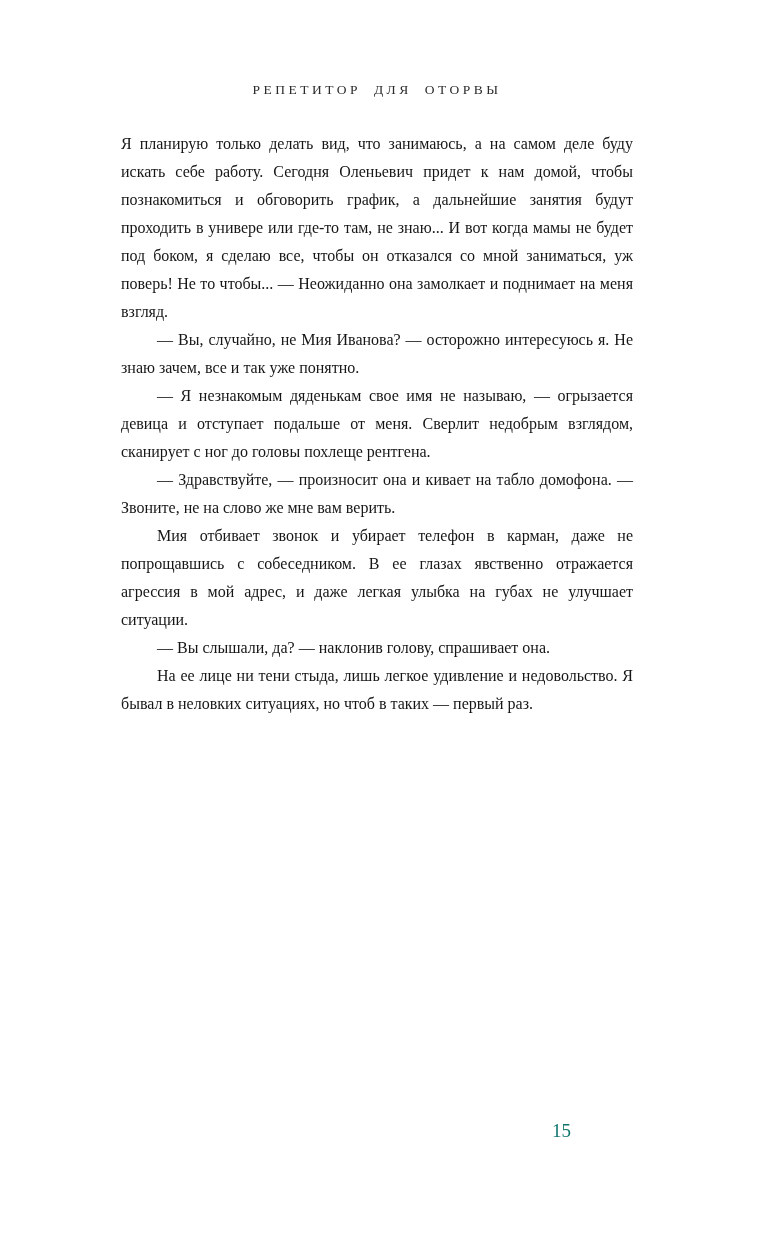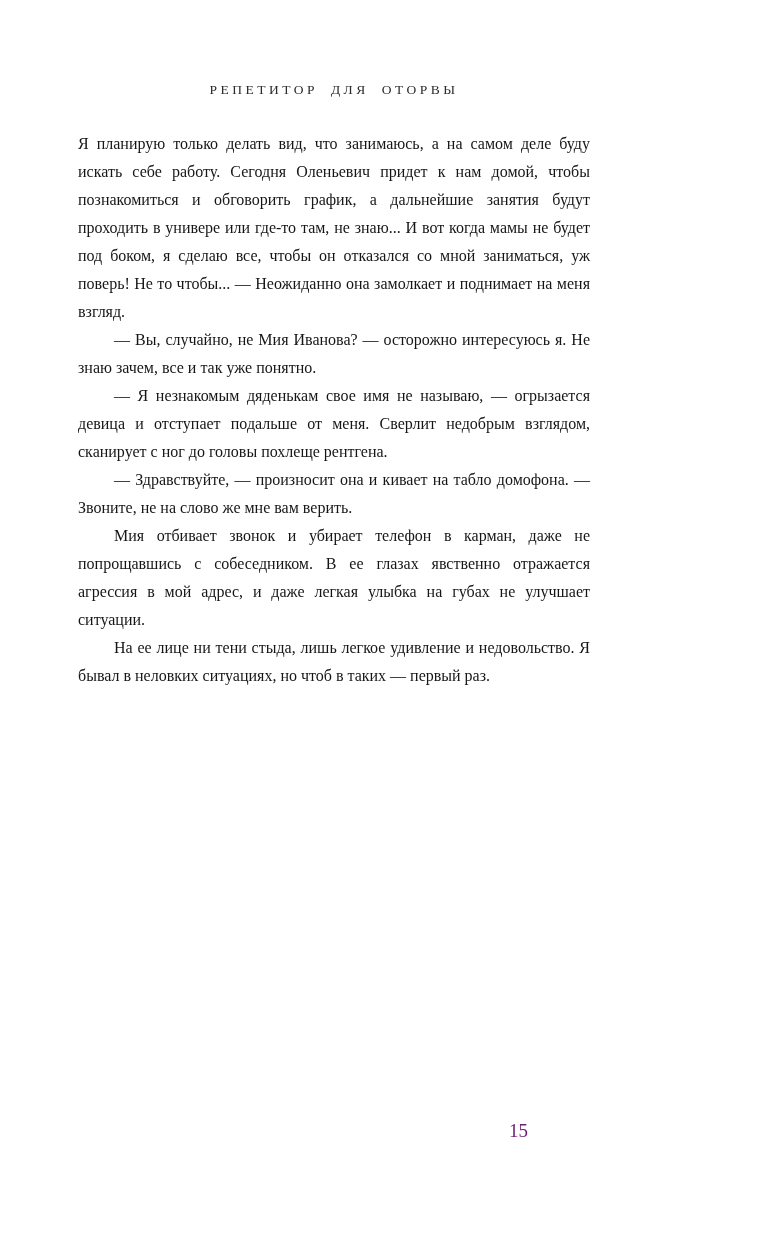--- a/index.html
+++ b/index.html
@@ -10,20 +10,21 @@
     font-family: "Liberation Serif", "DejaVu Serif", serif;
     color: #161616;
     overflow: hidden;
   }
   .page {
     position: relative;
     width: 668px;
     height: 1240px;
     background: #ffffff;
     padding: 82px 78px 0 78px;
+    margin-left: 43px;
   }
   .running-head {
     text-align: center;
     font-size: 13.5px;
     letter-spacing: 3.5px;
     word-spacing: 6px;
     color: #2b2b2b;
     margin-bottom: 32px;
     font-weight: 400;
   }
@@ -35,32 +36,33 @@
     hyphens: auto;
     -webkit-hyphens: auto;
   }
   .para { text-indent: 0; }
   .para.indent { text-indent: 36px; }
   .folio {
     position: absolute;
     right: 140px;
     bottom: 98px;
     font-size: 19px;
-    color: #701a75;
+    color: #0f766e;
   }
 </style>
 </head>
 <body>
 
 <div class="page">
   <div class="running-head">РЕПЕТИТОР ДЛЯ ОТОРВЫ</div>
 
   <div class="body-text">
       <p class="para">Я планирую только делать вид, что занимаюсь, а на самом деле буду искать себе работу. Сегодня Оленьевич придет к нам домой, чтобы познакомиться и обговорить график, а дальнейшие занятия будут проходить в универе или где-то там, не знаю... И вот когда мамы не будет под боком, я сделаю все, чтобы он отказался со мной заниматься, уж поверь! Не то чтобы... — Неожиданно она замолкает и поднимает на меня взгляд.</p>
       <p class="para indent">— Вы, случайно, не Мия Иванова? — осторожно интересуюсь я. Не знаю зачем, все и так уже понятно.</p>
       <p class="para indent">— Я незнакомым дяденькам свое имя не называю, — огрызается девица и отступает подальше от меня. Сверлит недобрым взглядом, сканирует с ног до головы похлеще рентгена.</p>
       <p class="para indent">— Здравствуйте, — произносит она и кивает на табло домофона. — Звоните, не на слово же мне вам верить.</p>
       <p class="para indent">Мия отбивает звонок и убирает телефон в карман, даже не попрощавшись с собеседником. В ее глазах явственно отражается агрессия в мой адрес, и даже легкая улыбка на губах не улучшает ситуации.</p>
+      <p class="para indent">— Вы слышали, да? — наклонив голову, спрашивает она.</p>
       <p class="para indent">На ее лице ни тени стыда, лишь легкое удивление и недовольство. Я бывал в неловких ситуациях, но чтоб в таких — первый раз.</p>
     </div>
 
   <div class="folio">15</div>
 </div>
 
 </body></html>

